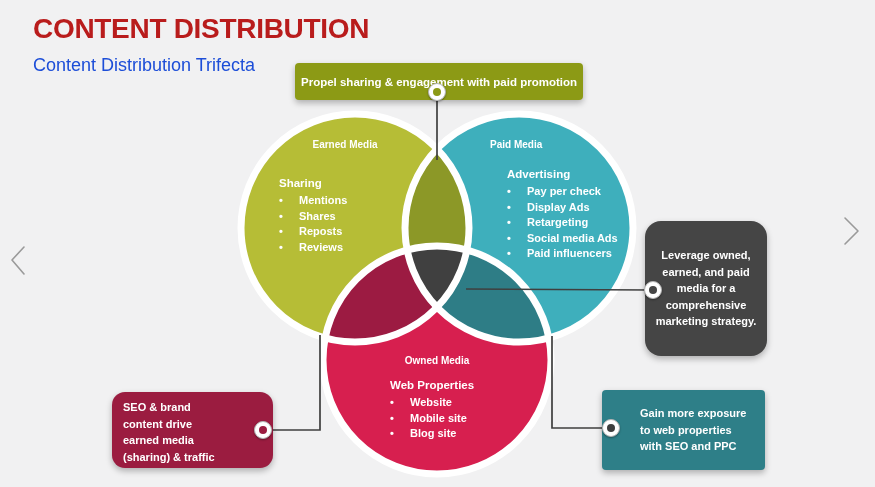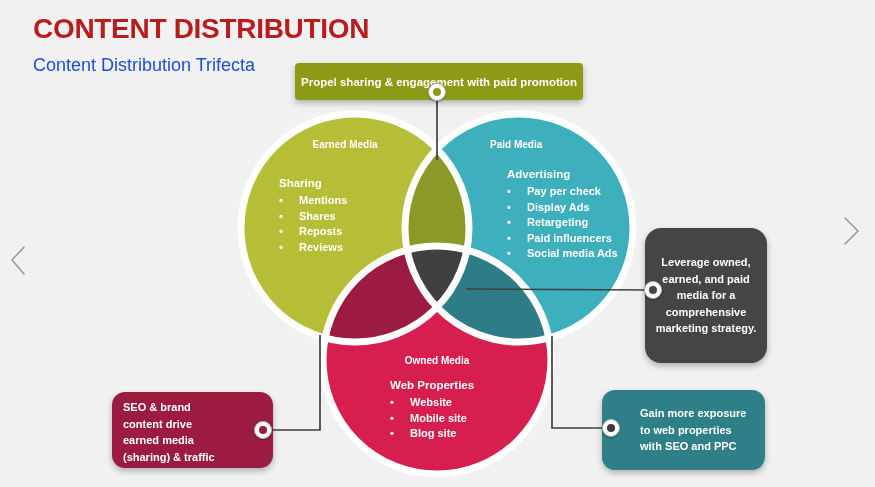--- a/index.html
+++ b/index.html
@@ -38,31 +38,31 @@
   .callout{
     position:absolute;z-index:2;color:#fff;font-weight:700;
     box-shadow:0 3px 6px rgba(0,0,0,0.28);
     display:flex;align-items:center;
   }
   .callout-top{
     left:295px;top:63px;width:288px;height:37px;border-radius:4px;
     background:#8c9a15;justify-content:center;font-size:11.5px;text-align:center;
   }
   .callout-right{
-    left:645px;top:228px;width:122px;height:135px;border-radius:16px;
+    left:645px;top:221px;width:122px;height:135px;border-radius:16px;
     background:#454545;justify-content:center;text-align:center;
     font-size:11px;line-height:16.5px;padding:0 10px;box-sizing:border-box;
   }
   .callout-bl{
     left:112px;top:392px;width:161px;height:76px;border-radius:13px;
     background:#9b1c40;font-size:11px;line-height:16.5px;
     padding:4px 42px 0 11px;box-sizing:border-box;
   }
   .callout-br{
-    left:602px;top:390px;width:163px;height:80px;border-radius:13px;
+    left:602px;top:390px;width:163px;height:80px;border-radius:4px;
     background:#2e7f88;font-size:11px;line-height:16.5px;
     padding:0 18px 0 38px;box-sizing:border-box;
   }
   
   .ring{
     position:absolute;z-index:3;width:16px;height:16px;border-radius:50%;
     background:#ffffff;border:1px solid #b4b4b4;
     box-shadow:0 1px 2px rgba(0,0,0,0.35);
     display:flex;align-items:center;justify-content:center;
   }
@@ -146,24 +146,24 @@
     <li>
         <span>Pay per check</span>
       </li>
     <li>
         <span>Display Ads</span>
       </li>
     <li>
         <span>Retargeting</span>
       </li>
     <li>
+        <span>Social media Ads</span>
+      </li>
+    <li>
         <span>Paid influencers</span>
-      </li>
-    <li>
-        <span>Social media Ads</span>
       </li>
   </ul>
 </div>
 
 <div class="circle-text circle-title t-owned-title">Owned Media</div>
 <div class="circle-text t-owned-body">
   <div class="subheading">Web Properties</div>
   <ul class="blist">
     <li>
         <span>Website</span>

